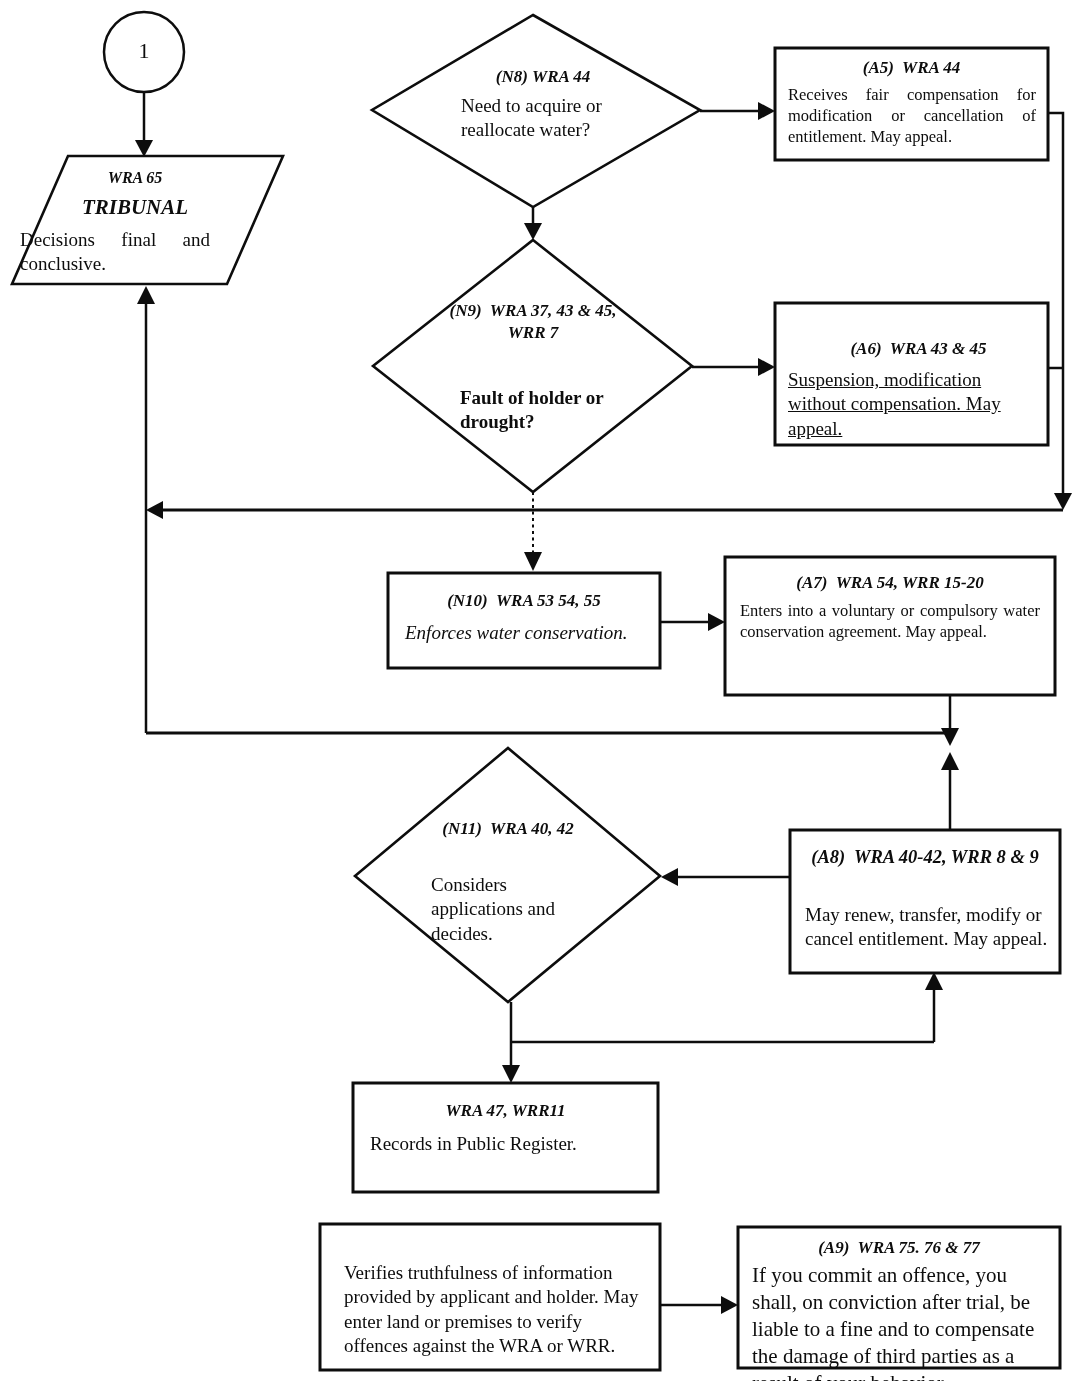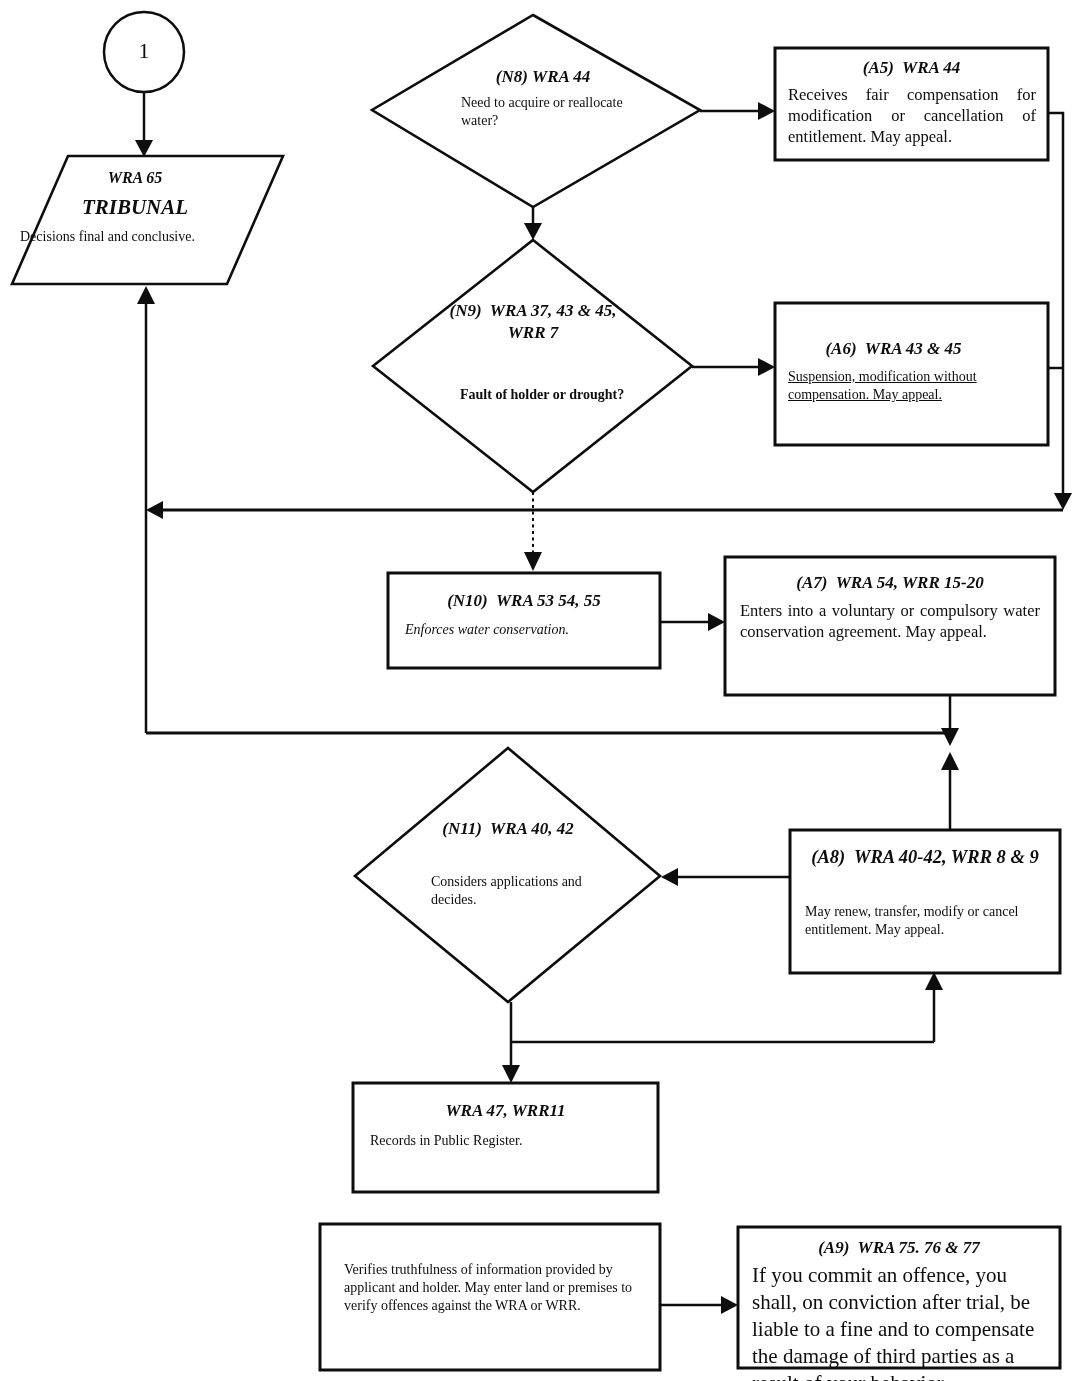--- a/index.html
+++ b/index.html
@@ -4,21 +4,21 @@
 <style>
   html,body { margin:0; padding:0; background:#ffffff; }
   .canvas {
     position:relative; width:1082px; height:1381px; background:#ffffff;
     font-family:"Liberation Serif","DejaVu Serif",serif; color:#0d0d0d;
     overflow:hidden;
   }
   .layer { position:absolute; left:0; top:0; }
   .txt { position:absolute; line-height:1.28; color:#0d0d0d; }
   .title { font-weight:bold; font-style:italic; font-size:17px; text-align:center; }
-  .body  { font-size:14px; text-align:left; }
+  .body  { font-size:19px; text-align:left; }
   .just  { text-align:justify; }
   .center{ text-align:center; }
 </style>
 </head>
 <body>
 
 <div class="canvas">
 
   <svg class="layer" width="1082" height="1381" viewBox="0 0 1082 1381">
 
@@ -129,21 +129,21 @@
 
   <div class="txt title" style="left:448px; top:66px; width:190px;">(N8)&nbsp;WRA 44</div>
   <div class="txt body" style="left:461px; top:94px; width:168px;">Need to acquire or reallocate water?</div>
 
   <div class="txt title" style="left:785px; top:57px; width:253px;">(A5)&nbsp; WRA 44</div>
   <div class="txt body just" style="left:788px; top:84px; width:248px; font-size:16.5px;">Receives fair compensation for modification or cancellation of entitlement. May appeal.</div>
 
   <div class="txt title" style="left:443px; top:300px; width:180px;">(N9)&nbsp; WRA 37, 43 &amp; 45, WRR 7</div>
   <div class="txt body" style="left:460px; top:386px; width:172px;font-weight:bold;">Fault of holder or drought?</div>
 
-  <div class="txt title" style="left:767px; top:338px; width:253px;">(A6)&nbsp; WRA 43 &amp; 45</div>
+  <div class="txt title" style="left:792px; top:338px; width:253px;">(A6)&nbsp; WRA 43 &amp; 45</div>
   <div class="txt body" style="left:788px; top:368px; width:250px;text-decoration:underline;">Suspension, modification without compensation. May appeal.</div>
 
   <div class="txt title" style="left:398px; top:590px; width:252px;">(N10)&nbsp; WRA 53 54, 55</div>
   <div class="txt body" style="left:405px; top:621px; width:240px;font-style:italic;">Enforces water conservation.</div>
 
   <div class="txt title" style="left:736px; top:572px; width:308px;">(A7)&nbsp; WRA 54, WRR 15-20</div>
   <div class="txt body just" style="left:740px; top:600px; width:300px; font-size:16.5px;">Enters into a voluntary or compulsory water conservation agreement. May appeal.</div>
 
   <div class="txt title" style="left:418px; top:818px; width:180px;">(N11)&nbsp; WRA 40, 42</div>
   <div class="txt body" style="left:431px; top:873px; width:155px;">Considers applications and decides.</div>

